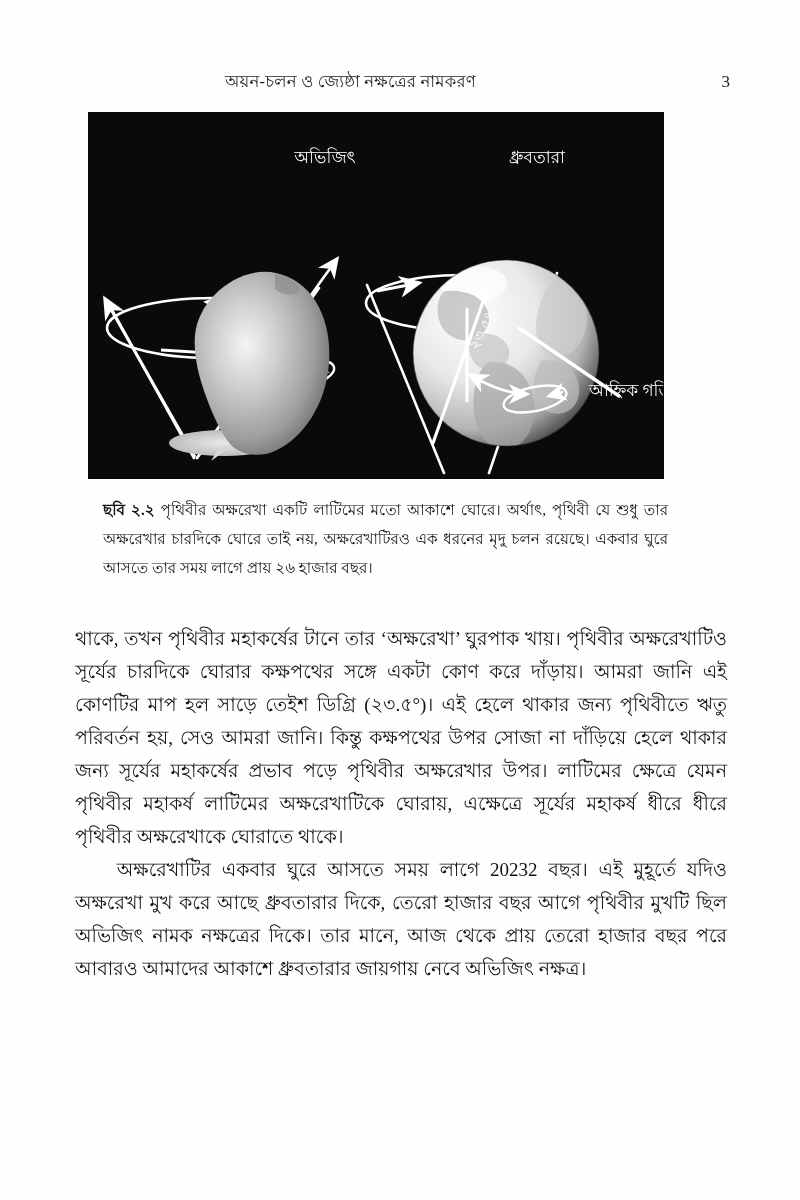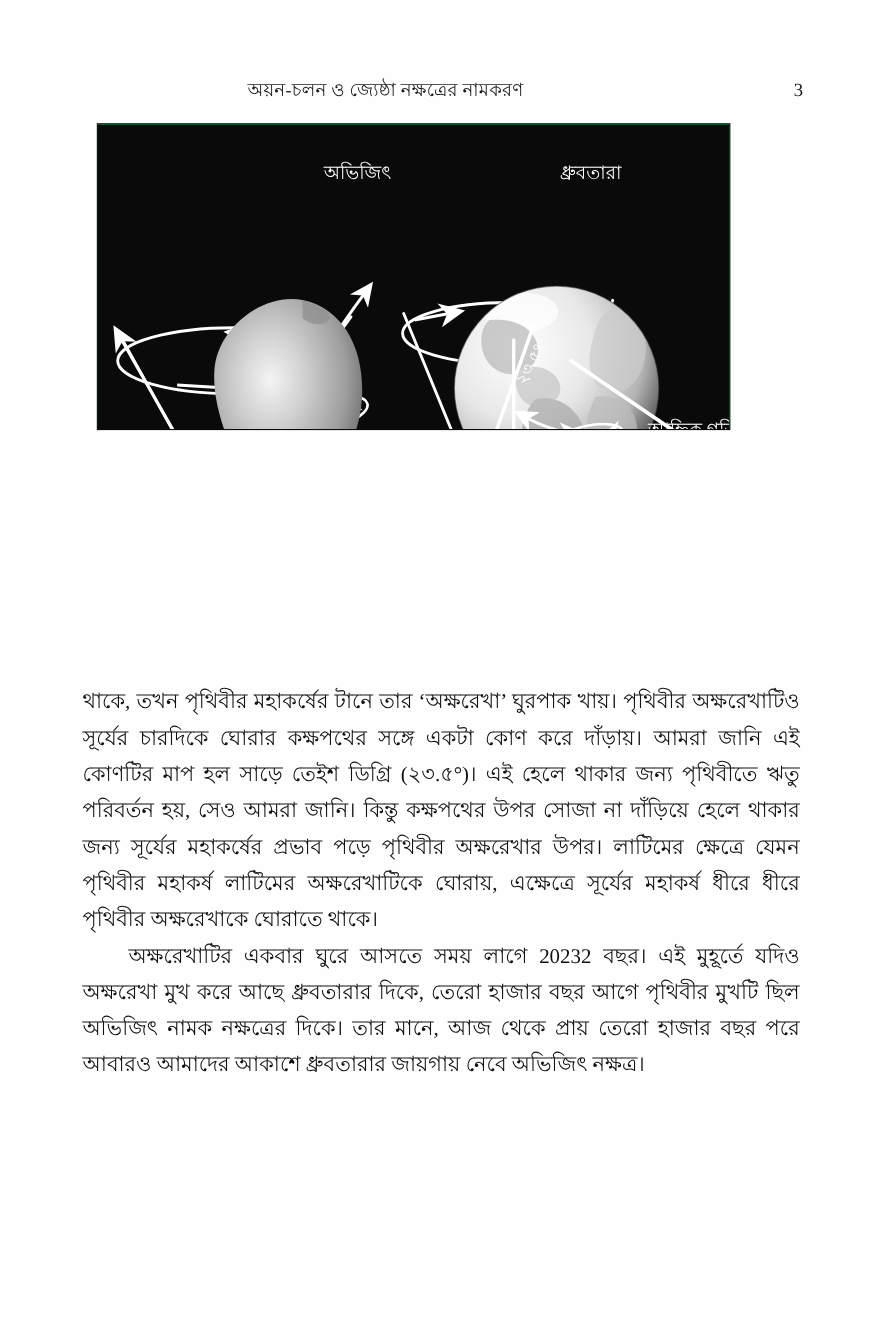--- a/index.html
+++ b/index.html
@@ -45,22 +45,22 @@
     font-size: 17px;
     color: #1a1a1a;
   }
 
   
   .figure {
     position: absolute;
     left: 89px;
     top: 113px;
     width: 574px;
-    height: 277px;
-    background: #22c55e;
+    height: 365px;
+    background: #c4b5fd;
     overflow: hidden;
     box-shadow: 0 0 0 1px #0a0a0a;
   }
   .figure svg { display: block; }
 
   .fig-label {
     fill: #ffffff;
     font-family: "Liberation Serif", "DejaVu Serif", serif;
     font-size: 17px;
   }
@@ -232,19 +232,22 @@
         <path d="M474 279 L460 283" marker-end="url(#arrowW)" stroke-width="2.4"></path>
       </g>
 
       <text class="fig-label" x="236" y="50" text-anchor="middle">অভিজিৎ</text>
       <text class="fig-label" x="448" y="50" text-anchor="middle">ধ্রুবতারা</text>
       <text class="fig-label-small" x="388" y="238" transform="rotate(-62 388 238)">২৩.৫°</text>
       <text class="fig-label" x="500" y="283">আহ্নিক গতি</text>
     </svg>
   </div>
 
+  <div class="caption">
+    <b>ছবি ২.২</b><span> পৃথিবীর অক্ষরেখা একটি লাটিমের মতো আকাশে ঘোরে। অর্থাৎ, পৃথিবী যে শুধু তার অক্ষরেখার চারদিকে ঘোরে তাই নয়, অক্ষরেখাটিরও এক ধরনের মৃদু চলন রয়েছে। একবার ঘুরে আসতে তার সময় লাগে প্রায় ২৬ হাজার বছর।</span>
+  </div>
 
   <div class="body-text">
     <p>থাকে, তখন পৃথিবীর মহাকর্ষের টানে তার ‘অক্ষরেখা’ ঘুরপাক খায়। পৃথিবীর অক্ষরেখাটিও সূর্যের চারদিকে ঘোরার কক্ষপথের সঙ্গে একটা কোণ করে দাঁড়ায়। আমরা জানি এই কোণটির মাপ হল সাড়ে তেইশ ডিগ্রি (২৩.৫°)। এই হেলে থাকার জন্য পৃথিবীতে ঋতু পরিবর্তন হয়, সেও আমরা জানি। কিন্তু কক্ষপথের উপর সোজা না দাঁড়িয়ে হেলে থাকার জন্য সূর্যের মহাকর্ষের প্রভাব পড়ে পৃথিবীর অক্ষরেখার উপর। লাটিমের ক্ষেত্রে যেমন পৃথিবীর মহাকর্ষ লাটিমের অক্ষরেখাটিকে ঘোরায়, এক্ষেত্রে সূর্যের মহাকর্ষ ধীরে ধীরে পৃথিবীর অক্ষরেখাকে ঘোরাতে থাকে।</p>
     <p>অক্ষরেখাটির একবার ঘুরে আসতে সময় লাগে 20232 বছর। এই মুহূর্তে যদিও অক্ষরেখা মুখ করে আছে ধ্রুবতারার দিকে, তেরো হাজার বছর আগে পৃথিবীর মুখটি ছিল অভিজিৎ নামক নক্ষত্রের দিকে। তার মানে, আজ থেকে প্রায় তেরো হাজার বছর পরে আবারও আমাদের আকাশে ধ্রুবতারার জায়গায় নেবে অভিজিৎ নক্ষত্র।</p>
   </div>
 
 </div>
 
 </body></html>

